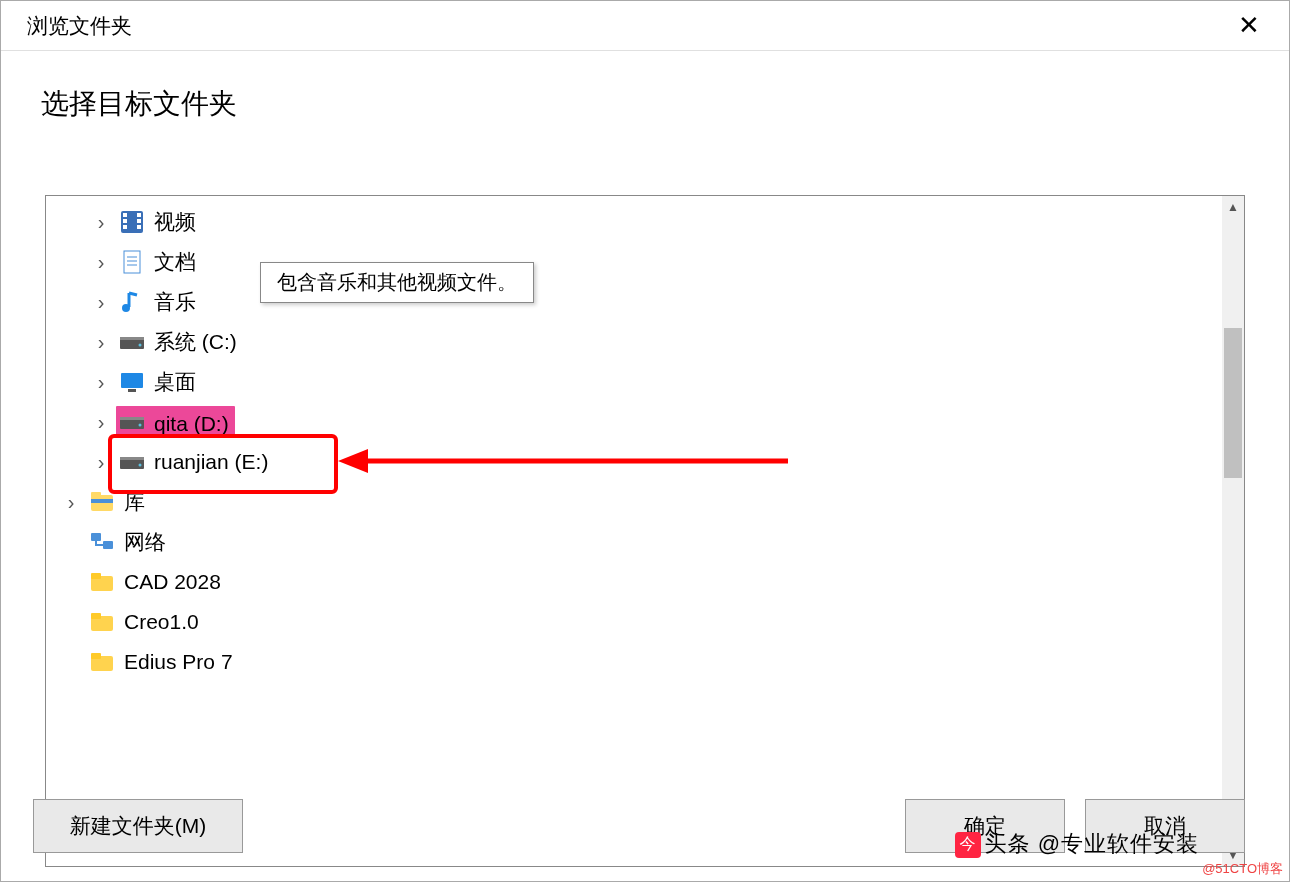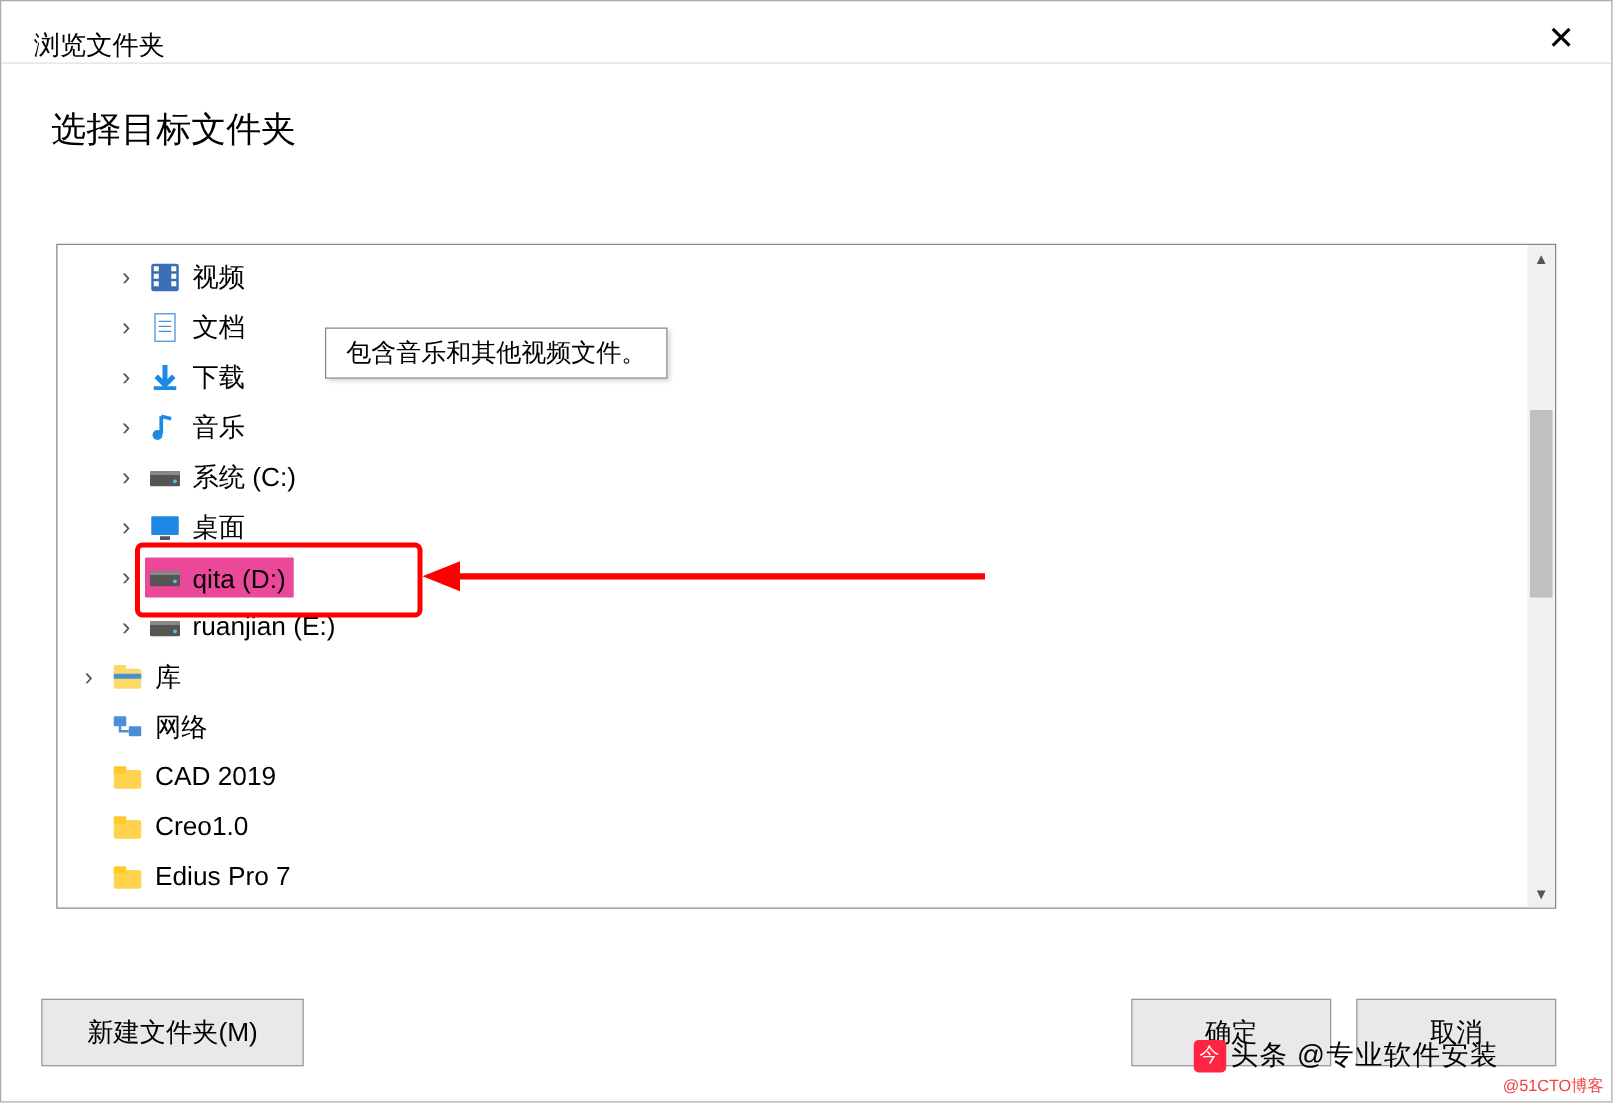--- a/index.html
+++ b/index.html
@@ -14,21 +14,21 @@
     .dialog {
       width: 1290px;
       height: 882px;
       border: 1px solid #aaa;
       position: relative;
       background: #fff;
     }
     .titlebar {
       height: 50px;
       display: flex;
-      align-items: flex-end;
+      align-items: center;
       justify-content: space-between;
       padding: 0 20px 0 26px;
       border-bottom: 1px solid #e0e0e0;
     }
     .titlebar-title { font-size: 21px; }
     .close-btn {
       font-size: 26px;
       font-weight: 300;
       cursor: pointer;
       width: 40px;
@@ -37,21 +37,21 @@
       align-items: center;
       justify-content: center;
     }
     .instruction {
       font-size: 28px;
       padding: 34px 0 0 40px;
     }
     .tree-container {
       margin: 72px 44px 0 44px;
       border: 1px solid #888;
-      height: 532px;
+      height: 672px;
       position: relative;
       overflow: hidden;
     }
     .tree-list {
       padding-top: 6px;
       height: 100%;
       overflow-y: hidden;
     }
     .tree-row {
       display: flex;
@@ -237,32 +237,20 @@
               </svg>
             </span>
             <span>文档</span>
           </span>
         </div>
         <div class="tree-row indent-1">
           <span class="expander"></span>
           <span class="row-label-wrap">
             <span class="icon">
               <svg width="26" height="26">
-                <path d="M13 3 L13 16 M6 12 L13 19 L20 12" stroke="#1e88e5" stroke-width="4" fill="none"></path>
-                <rect x="4" y="20" width="18" height="3" fill="#1e88e5"></rect>
-              </svg>
-            </span>
-            <span>下载</span>
-          </span>
-        </div>
-        <div class="tree-row indent-1">
-          <span class="expander"></span>
-          <span class="row-label-wrap">
-            <span class="icon">
-              <svg width="26" height="26">
                 <path d="M10 4 L10 18" stroke="#1e88e5" stroke-width="3"></path>
                 <circle cx="7" cy="19" r="4" fill="#1e88e5"></circle>
                 <path d="M10 4 L18 6" stroke="#1e88e5" stroke-width="3"></path>
               </svg>
             </span>
             <span>音乐</span>
           </span>
         </div>
         <div class="tree-row indent-1">
           <span class="expander"></span>
@@ -343,21 +331,21 @@
         </div>
         <div class="tree-row indent-2">
           <span class="expander empty"></span>
           <span class="row-label-wrap">
             <span class="icon">
               <svg width="26" height="26">
                 <rect x="2" y="7" width="22" height="15" fill="#ffd34e" rx="2"></rect>
                 <rect x="2" y="4" width="10" height="6" fill="#ffca28" rx="1"></rect>
               </svg>
             </span>
-            <span>CAD 2019</span>
+            <span>CAD 2028</span>
           </span>
         </div>
         <div class="tree-row indent-2">
           <span class="expander empty"></span>
           <span class="row-label-wrap">
             <span class="icon">
               <svg width="26" height="26">
                 <rect x="2" y="7" width="22" height="15" fill="#ffd34e" rx="2"></rect>
                 <rect x="2" y="4" width="10" height="6" fill="#ffca28" rx="1"></rect>
               </svg>

